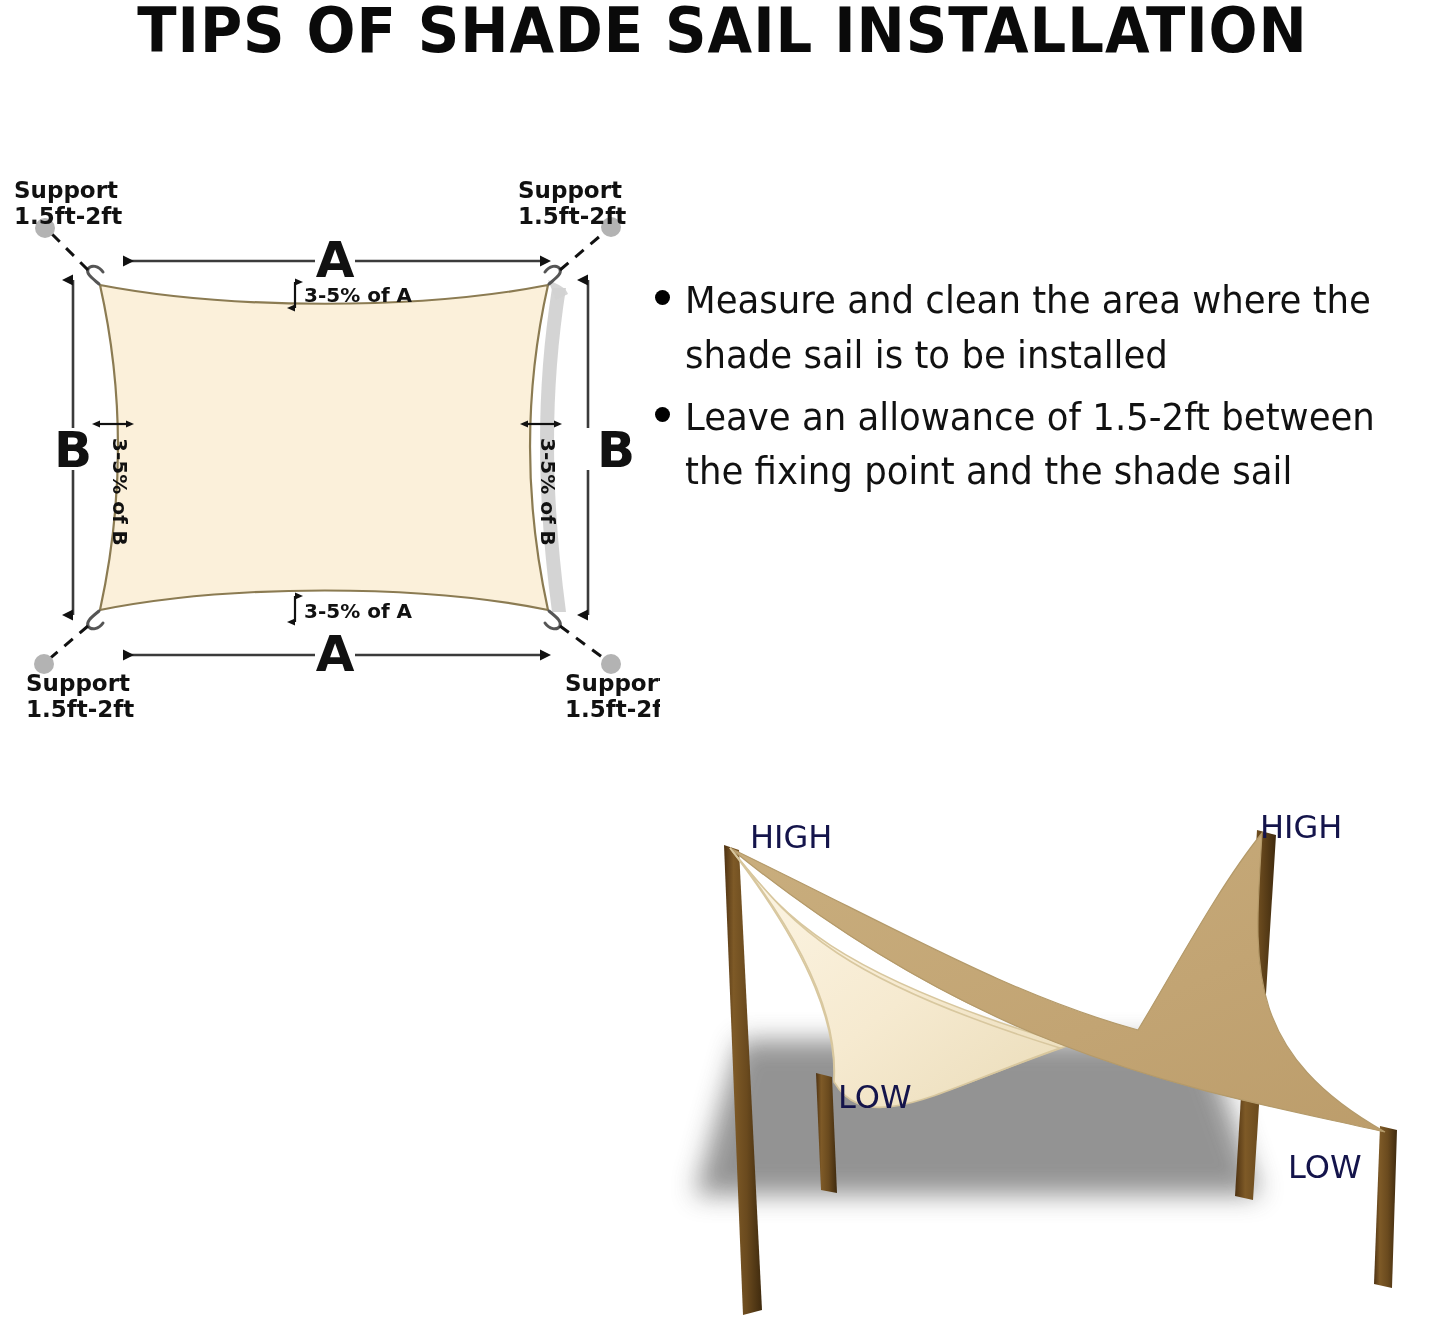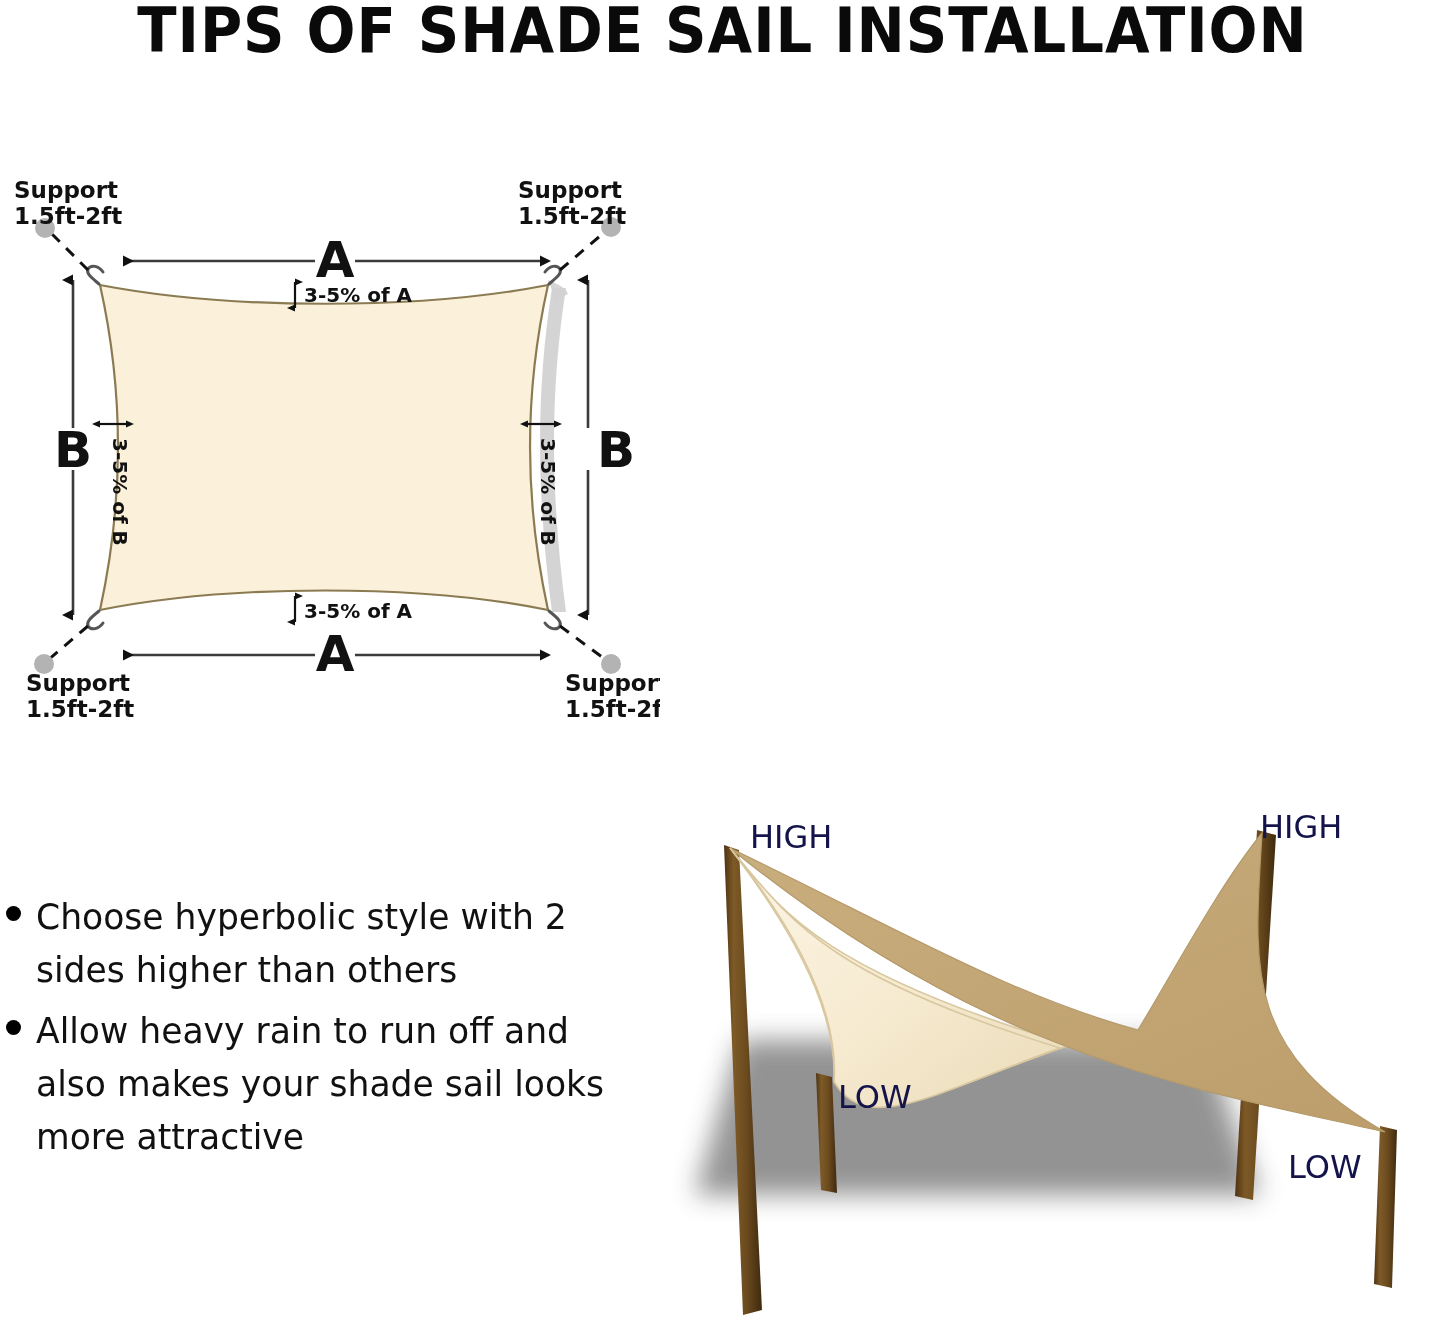--- a/index.html
+++ b/index.html
@@ -176,32 +176,30 @@
       <text class="dlabel" x="616" y="307" font-size="50" text-anchor="middle">B</text>
     </g>
 
     <g>
       <line x1="528" y1="264" x2="554" y2="264" stroke="#111" stroke-width="2.2" marker-start="url(#tiny-lf)" marker-end="url(#tiny-rt)"></line>
       <text class="dlabel" x="541" y="278" font-size="20" transform="rotate(90 541 278)">3-5% of B</text>
     </g>
   </svg>
 
   <div id="bullets-right" class="bullets">
-  </div>
-
-  <div id="bullets-left" class="bullets">
     <div class="bullet-row">
       <span class="dot"></span>
-      <span class="btext">Choose hyperbolic style with 2 sides higher than others</span>
+      <span class="btext">Measure and clean the area where the shade sail is to be installed</span>
     </div>
     <div class="bullet-row">
       <span class="dot"></span>
-      <span class="btext">Allow heavy rain to run off and also makes your shade sail looks more attractive</span>
+      <span class="btext">Leave an allowance of 1.5-2ft between the fixing point and the shade sail</span>
     </div>
   </div>
+
 
   <svg class="svgblock" style="left:640px;top:790px;" width="805" height="529" viewBox="0 0 805 529">
 
     <defs>
       <linearGradient id="postGrad" x1="0" y1="0" x2="1" y2="0">
         <stop offset="0%" stop-color="#4E3212"></stop>
         <stop offset="25%" stop-color="#7E5A27"></stop>
         <stop offset="60%" stop-color="#6A4A1E"></stop>
         <stop offset="100%" stop-color="#3F2A0E"></stop>
       </linearGradient>

